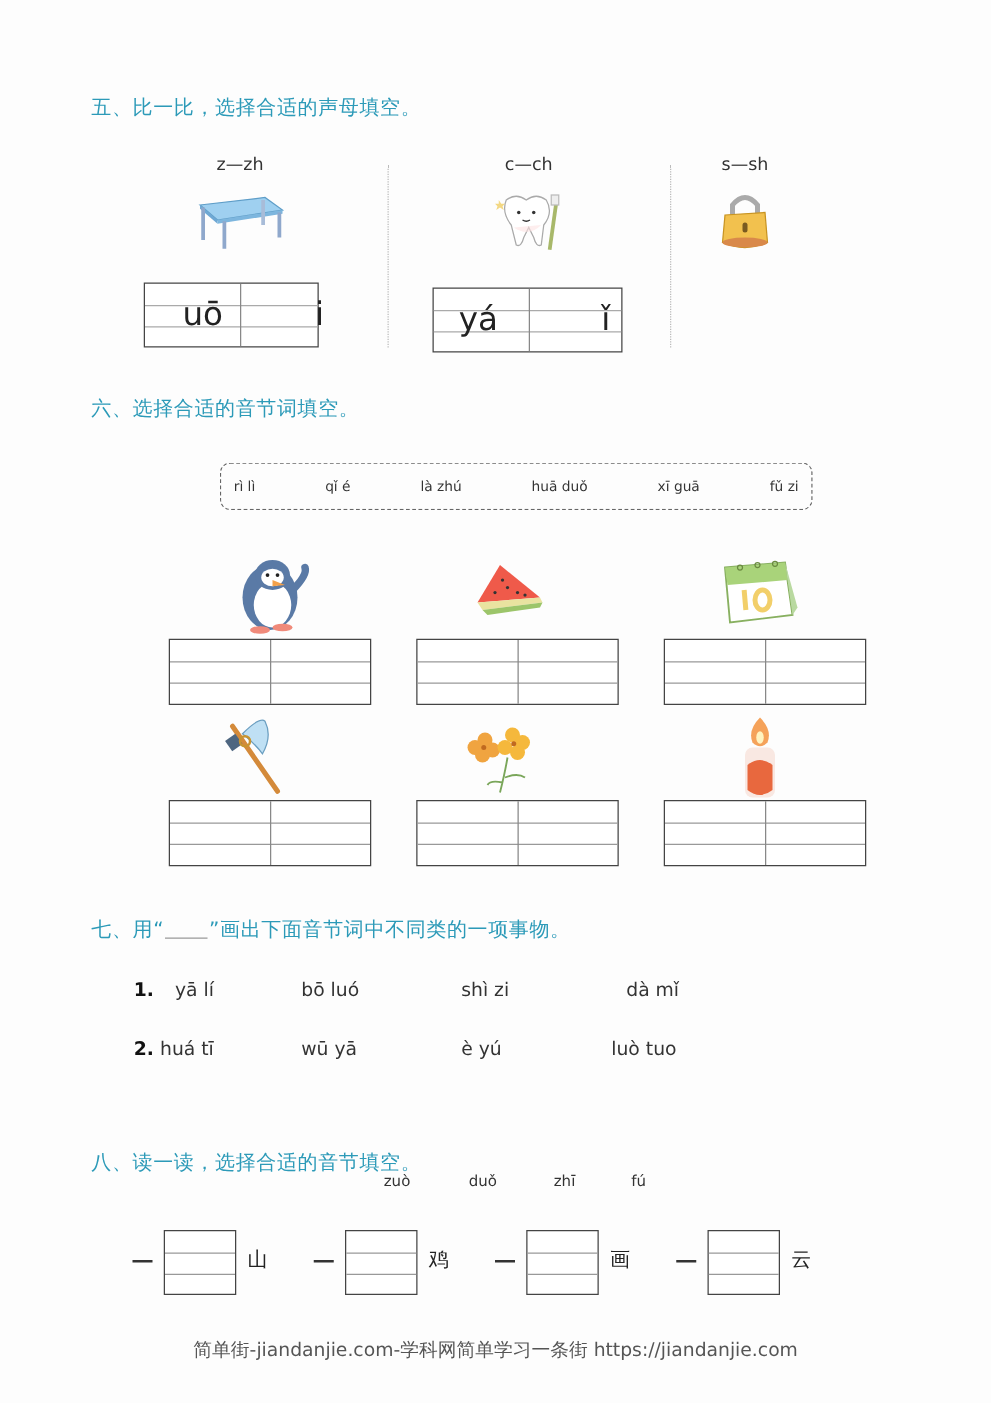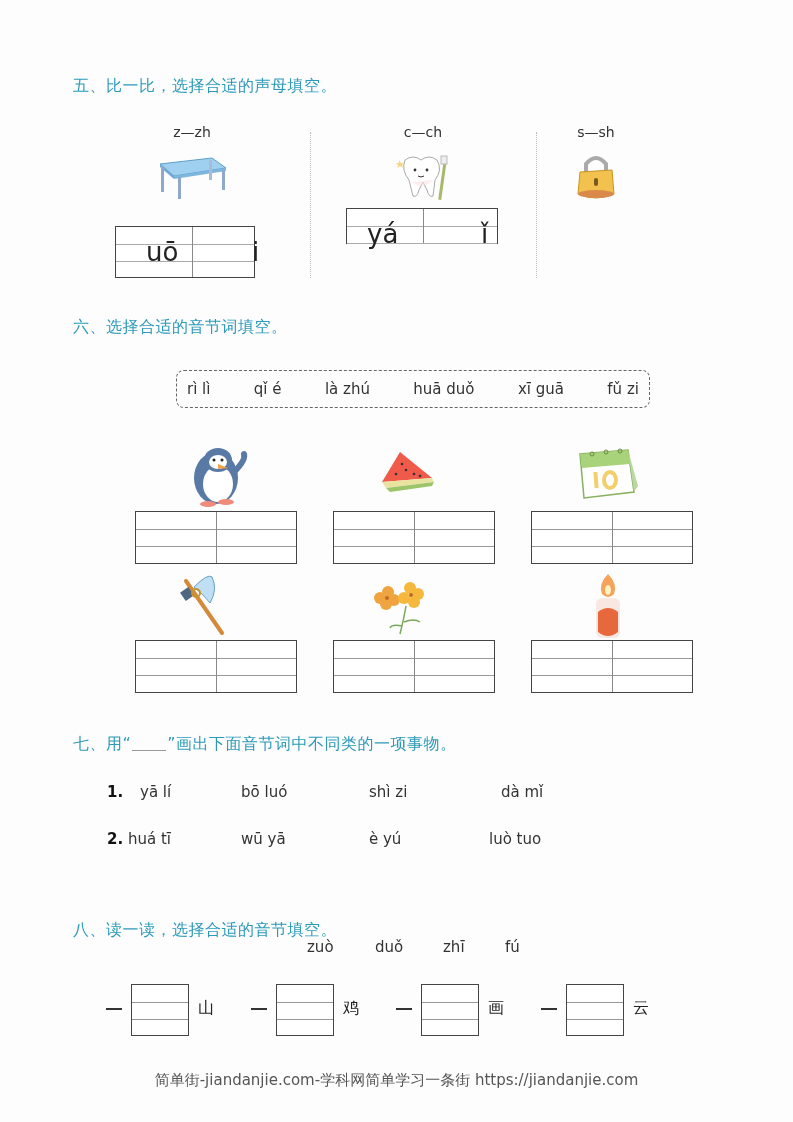--- a/index.html
+++ b/index.html
@@ -13,33 +13,33 @@
   .s5-col { position: absolute; top: 120px; width: 170px; height: 165px; }
   .s5-pair { position: absolute; top: 4px; width: 100%; text-align: center; font-size: 14px; color: #333; }
   .s5-img { position: absolute; top: 30px; left: 50%; transform: translateX(-50%); width: 80px; height: 52px; }
   .grid4 { position: absolute; border: 1.5px solid #444; background: #fff; }
   .grid4 .ln { position: absolute; left: 0; right: 0; height: 1px; background: #aaa; }
   .grid4 .vd { position: absolute; top: 0; bottom: 0; width: 1px; background: #888; }
   .grid4 .syl { position: absolute; font-size: 26px; color: #222; line-height: 1; }
   .vdots { position: absolute; top: 132px; height: 146px; border-left: 1.5px dotted #bbb; }
 
   
-  .word-bank { position: absolute; left: 176px; top: 370px; width: 474px; height: 38px; border: 1.5px dashed #666; border-radius: 8px; display: flex; align-items: center; justify-content: space-between; padding: 0 10px; font-size: 15px; color: #333; gap: 21px; }
+  .word-bank { position: absolute; left: 176px; top: 370px; width: 474px; height: 38px; border: 1.5px dashed #666; border-radius: 8px; display: flex; align-items: center; justify-content: space-between; padding: 0 10px; font-size: 11px; color: #333; gap: 21px; }
   .pic { position: absolute; }
   .grid6 { position: absolute; width: 162px; height: 53px; border: 1.5px solid #444; background: #fff; }
   .grid6 .ln { position: absolute; left: 0; right: 0; height: 1px; background: #999; }
   .grid6 .vd { position: absolute; top: 0; bottom: 0; left: 80px; width: 1px; background: #888; }
 
   
   .s7-row { position: absolute; left: 107px; font-size: 15px; color: #333; }
   .s7-row span { position: absolute; white-space: nowrap; }
   .s7-row .idx { font-weight: bold; color: #111; }
 
   
-  .s8-opt { position: absolute; top: 938px; font-size: 15px; color: #333; }
+  .s8-opt { position: absolute; top: 938px; font-size: 12px; color: #333; }
   .s8-item { position: absolute; top: 984px; height: 52px; }
   .s8-item .dash { position: absolute; left: 0; top: 24px; width: 16px; height: 1.5px; background: #333; }
   .s8-box { position: absolute; left: 25px; top: 0; width: 58px; height: 52px; border: 1.5px solid #444; background: #fff; }
   .s8-box .ln { position: absolute; left: 0; right: 0; height: 1px; background: #999; }
   .s8-item .ch { position: absolute; left: 92px; top: 14px; font-family: "DejaVu Serif", serif; font-size: 16px; color: #222; }
 
   .footer { position: absolute; left: 0; right: 0; top: 1071px; text-align: center; font-size: 15px; color: #555; }
 </style>
 </head>
 <body>
@@ -74,21 +74,21 @@
   <svg class="s5-img" viewBox="0 0 80 52">
     <path d="M22,10 Q30,4 38,10 Q46,4 54,10 Q60,20 52,30 L50,46 Q46,48 44,40 L40,32 L36,40 Q34,48 30,46 L26,30 Q18,20 22,10 Z" fill="#fff" stroke="#aaa" stroke-width="1"></path>
     <path d="M28,32 Q40,40 50,30" fill="#fde2e2" opacity="0.6"></path>
     <circle cx="32" cy="20" r="1.4" fill="#333"></circle>
       <circle cx="44" cy="20" r="1.4" fill="#333"></circle>
     <path d="M35,26 Q38,28 41,26" stroke="#333" fill="none" stroke-width="1"></path>
     <rect x="58" y="12" width="3" height="38" fill="#a8b86a" transform="rotate(8 60 30)"></rect>
     <rect x="58" y="6" width="6" height="8" fill="#eee" stroke="#bbb"></rect>
     <path d="M16,10 l2,3 l3,0 l-2,2 l1,3 l-3,-2 l-3,2 l1,-3 l-2,-2 l3,0z" fill="#f3d884"></path>
   </svg>
-  <div class="grid4" style="left:8px; top:88px; width:152px; height:36px">
+  <div class="grid4" style="left:8px; top:110px; width:152px; height:52px">
     <div class="ln" style="top:17px"></div>
     <div class="ln" style="top:34px"></div>
     <div class="vd" style="left:76px"></div>
     <span class="syl" style="left:20px; top:12px">yá</span>
     <span class="syl" style="left:134px; top:12px">ǐ</span>
   </div>
 </div>
 
 <div class="s5-col" style="left:511px">
   <div class="s5-pair">s—sh</div>

